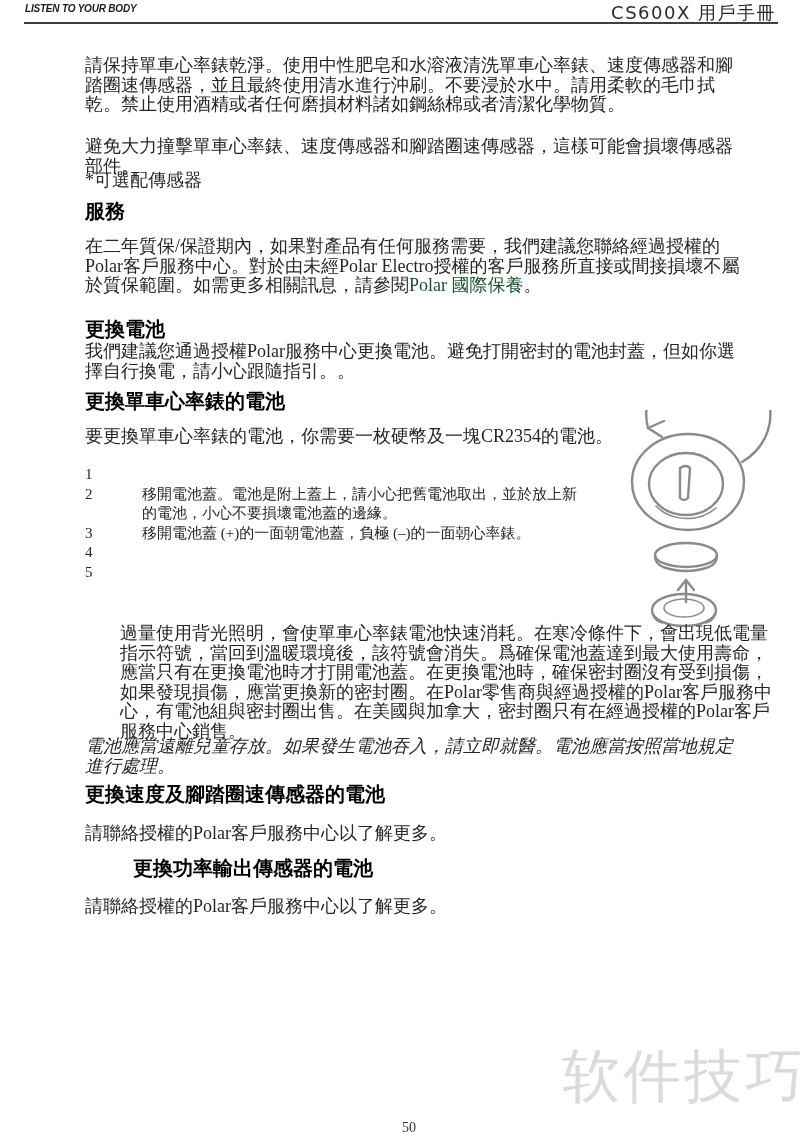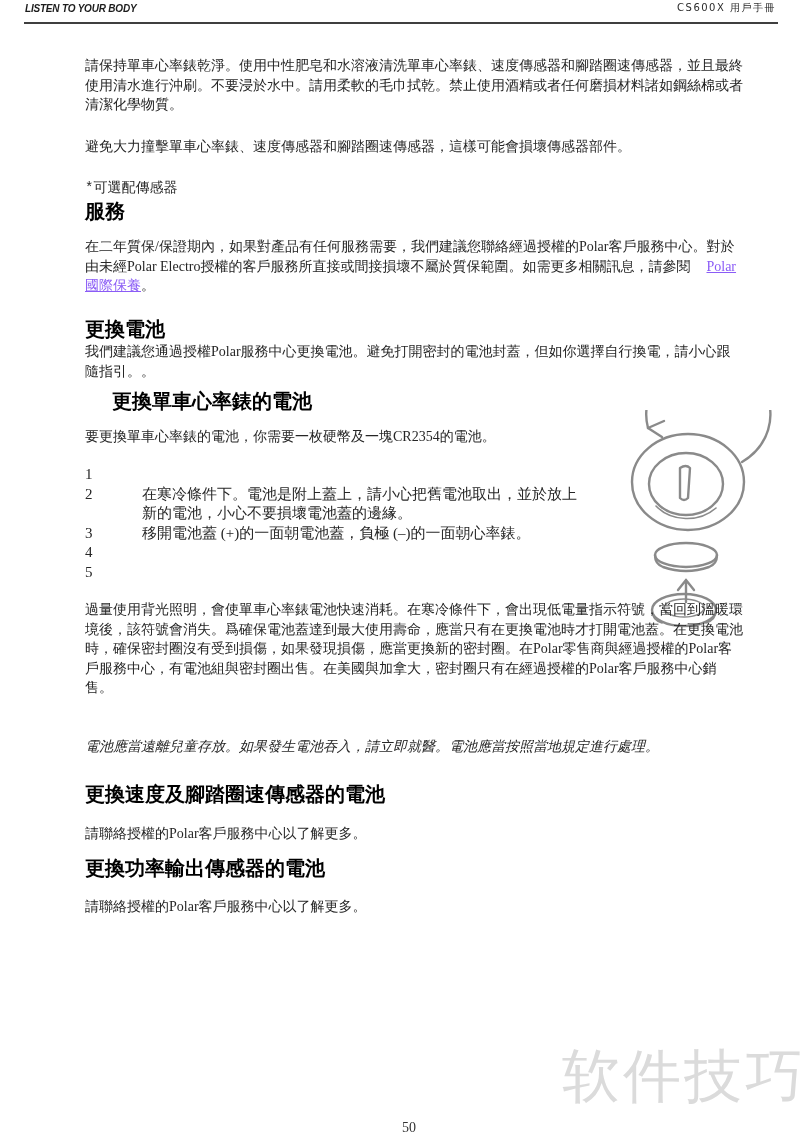--- a/index.html
+++ b/index.html
@@ -13,30 +13,30 @@
   
   .logo{
     left:25px;top:3px;
     font-family:"Liberation Sans","DejaVu Sans",sans-serif;
     font-style:italic;font-weight:bold;font-size:10px;letter-spacing:-0.2px;
     color:#1c1c1c;
   }
   .header-title{
     right:24px;top:1px;
     font-family:"DejaVu Sans","Liberation Sans",sans-serif;
-    font-size:10px;letter-spacing:1.5px;color:#2a2a2a;
+    font-size:18px;letter-spacing:1.5px;color:#2a2a2a;
   }
   .header-rule{
     left:24px;right:22px;top:22px;height:2px;background:#3f3f3f;
   }
   
-  .block{left:85px;width:658px;font-size:14px;line-height:19.5px;text-align:left;}
+  .block{left:85px;width:658px;font-size:18px;line-height:19.5px;text-align:left;}
   .heading{font-weight:bold;color:#000;font-size:20px;line-height:19px;}
   .italic{font-style:italic;}
-  .doclink{color:#8b5cf6;text-decoration:underline;cursor:pointer;padding-left:16px;}
+  .doclink{color:#14532d;cursor:pointer;}
   
   .steps{left:85px;width:505px;font-size:15px;line-height:19.5px;}
   .step{display:flex;}
   .step-num{width:57px;flex:0 0 57px;}
   .step-text{flex:1;}
   
   .figure{left:596px;top:410px;width:176px;height:222px;}
   
   .watermark{
     left:562px;top:1038px;
@@ -51,38 +51,38 @@
 </style>
 </head>
 <body>
 
 <div class="abs logo">LISTEN TO YOUR BODY</div>
 <div class="abs header-title">CS600X 用戶手冊</div>
 <div class="abs header-rule"></div>
 
 <div class="abs block" style="top:56px;">請保持單車心率錶乾淨。使用中性肥皂和水溶液清洗單車心率錶、速度傳感器和腳踏圈速傳感器，並且最終使用清水進行沖刷。不要浸於水中。請用柔軟的毛巾拭乾。禁止使用酒精或者任何磨損材料諸如鋼絲棉或者清潔化學物質。</div>
 <div class="abs block" style="top:137px;">避免大力撞擊單車心率錶、速度傳感器和腳踏圈速傳感器，這樣可能會損壞傳感器部件。</div>
-<div class="abs block" style="top:179px;font-family:Liberation Mono, monospace;">*可選配傳感器</div>
+<div class="abs block" style="top:171px;">*可選配傳感器</div>
 
 <div class="abs block heading" style="top:202px;">服務</div>
 <div class="abs block" style="top:237px;"><span>在二年質保/保證期內，如果對產品有任何服務需要，我們建議您聯絡經過授權的Polar客戶服務中心。對於由未經Polar Electro授權的客戶服務所直接或間接損壞不屬於質保範圍。如需更多相關訊息，請參閱</span><span class="doclink">Polar 國際保養</span><span>。</span></div>
 
 <div class="abs block heading" style="top:320px;">更換電池</div>
 <div class="abs block" style="top:342px;">我們建議您通過授權Polar服務中心更換電池。避免打開密封的電池封蓋，但如你選擇自行換電，請小心跟隨指引。。</div>
 
-<div class="abs block heading" style="top:392px;margin-left:27px;">更換單車心率錶的電池</div>
+<div class="abs block heading" style="top:392px;">更換單車心率錶的電池</div>
 <div class="abs block" style="top:427px;">要更換單車心率錶的電池，你需要一枚硬幣及一塊CR2354的電池。</div>
 
 <div class="abs steps" style="top:465px;">
   <div class="step">
     <div class="step-num">1</div>
   </div>
   <div class="step">
     <div class="step-num">2</div>
-    <div class="step-text">在寒冷條件下。電池是附上蓋上，請小心把舊電池取出，並於放上新的電池，小心不要損壞電池蓋的邊緣。</div>
+    <div class="step-text">移開電池蓋。電池是附上蓋上，請小心把舊電池取出，並於放上新的電池，小心不要損壞電池蓋的邊緣。</div>
   </div>
   <div class="step">
     <div class="step-num">3</div>
     <div class="step-text">移開電池蓋 (+)的一面朝電池蓋，負極 (–)的一面朝心率錶。</div>
   </div>
   <div class="step">
     <div class="step-num">4</div>
   </div>
   <div class="step">
     <div class="step-num">5</div>
@@ -103,23 +103,23 @@
       <ellipse cx="90" cy="145" rx="31" ry="12"></ellipse>
       <path d="M59 145 q0 9 8 12 q23 8 46 0 q8 -3 8 -12"></path>
       <path d="M90 192 l0 -22 M90 170 l-8 10 M90 170 l8 10"></path>
       <ellipse cx="88" cy="200" rx="32" ry="16"></ellipse>
       <ellipse cx="88" cy="198" rx="20" ry="9" stroke-width="1.6"></ellipse>
       <path d="M56 200 q0 10 10 13 M120 200 q0 10 -10 13" stroke-width="1.6"></path>
     </g>
   </svg>
 </div>
 
-<div class="abs block" style="top:600px;">過量使用背光照明，會使單車心率錶電池快速消耗。在寒冷條件下，會出現低電量指示符號，當回到溫暖環境後，該符號會消失。爲確保電池蓋達到最大使用壽命，應當只有在更換電池時才打開電池蓋。在更換電池時，確保密封圈沒有受到損傷，如果發現損傷，應當更換新的密封圈。在Polar零售商與經過授權的Polar客戶服務中心，有電池組與密封圈出售。在美國與加拿大，密封圈只有在經過授權的Polar客戶服務中心銷售。</div>
+<div class="abs block" style="top:624px;margin-left:35px;">過量使用背光照明，會使單車心率錶電池快速消耗。在寒冷條件下，會出現低電量指示符號，當回到溫暖環境後，該符號會消失。爲確保電池蓋達到最大使用壽命，應當只有在更換電池時才打開電池蓋。在更換電池時，確保密封圈沒有受到損傷，如果發現損傷，應當更換新的密封圈。在Polar零售商與經過授權的Polar客戶服務中心，有電池組與密封圈出售。在美國與加拿大，密封圈只有在經過授權的Polar客戶服務中心銷售。</div>
 <div class="abs block italic" style="top:737px;">電池應當遠離兒童存放。如果發生電池吞入，請立即就醫。電池應當按照當地規定進行處理。</div>
 
 <div class="abs block heading" style="top:786px;font-family:Liberation Mono, monospace;">更換速度及腳踏圈速傳感器的電池</div>
 <div class="abs block" style="top:824px;">請聯絡授權的Polar客戶服務中心以了解更多。</div>
 
-<div class="abs block heading" style="top:859px;">更換功率輸出傳感器的電池</div>
+<div class="abs block heading" style="top:859px;margin-left:48px;">更換功率輸出傳感器的電池</div>
 <div class="abs block" style="top:897px;">請聯絡授權的Polar客戶服務中心以了解更多。</div>
 
 <div class="abs watermark">软件技巧</div>
 <div class="abs page-number">50</div>
 
 </body></html>

